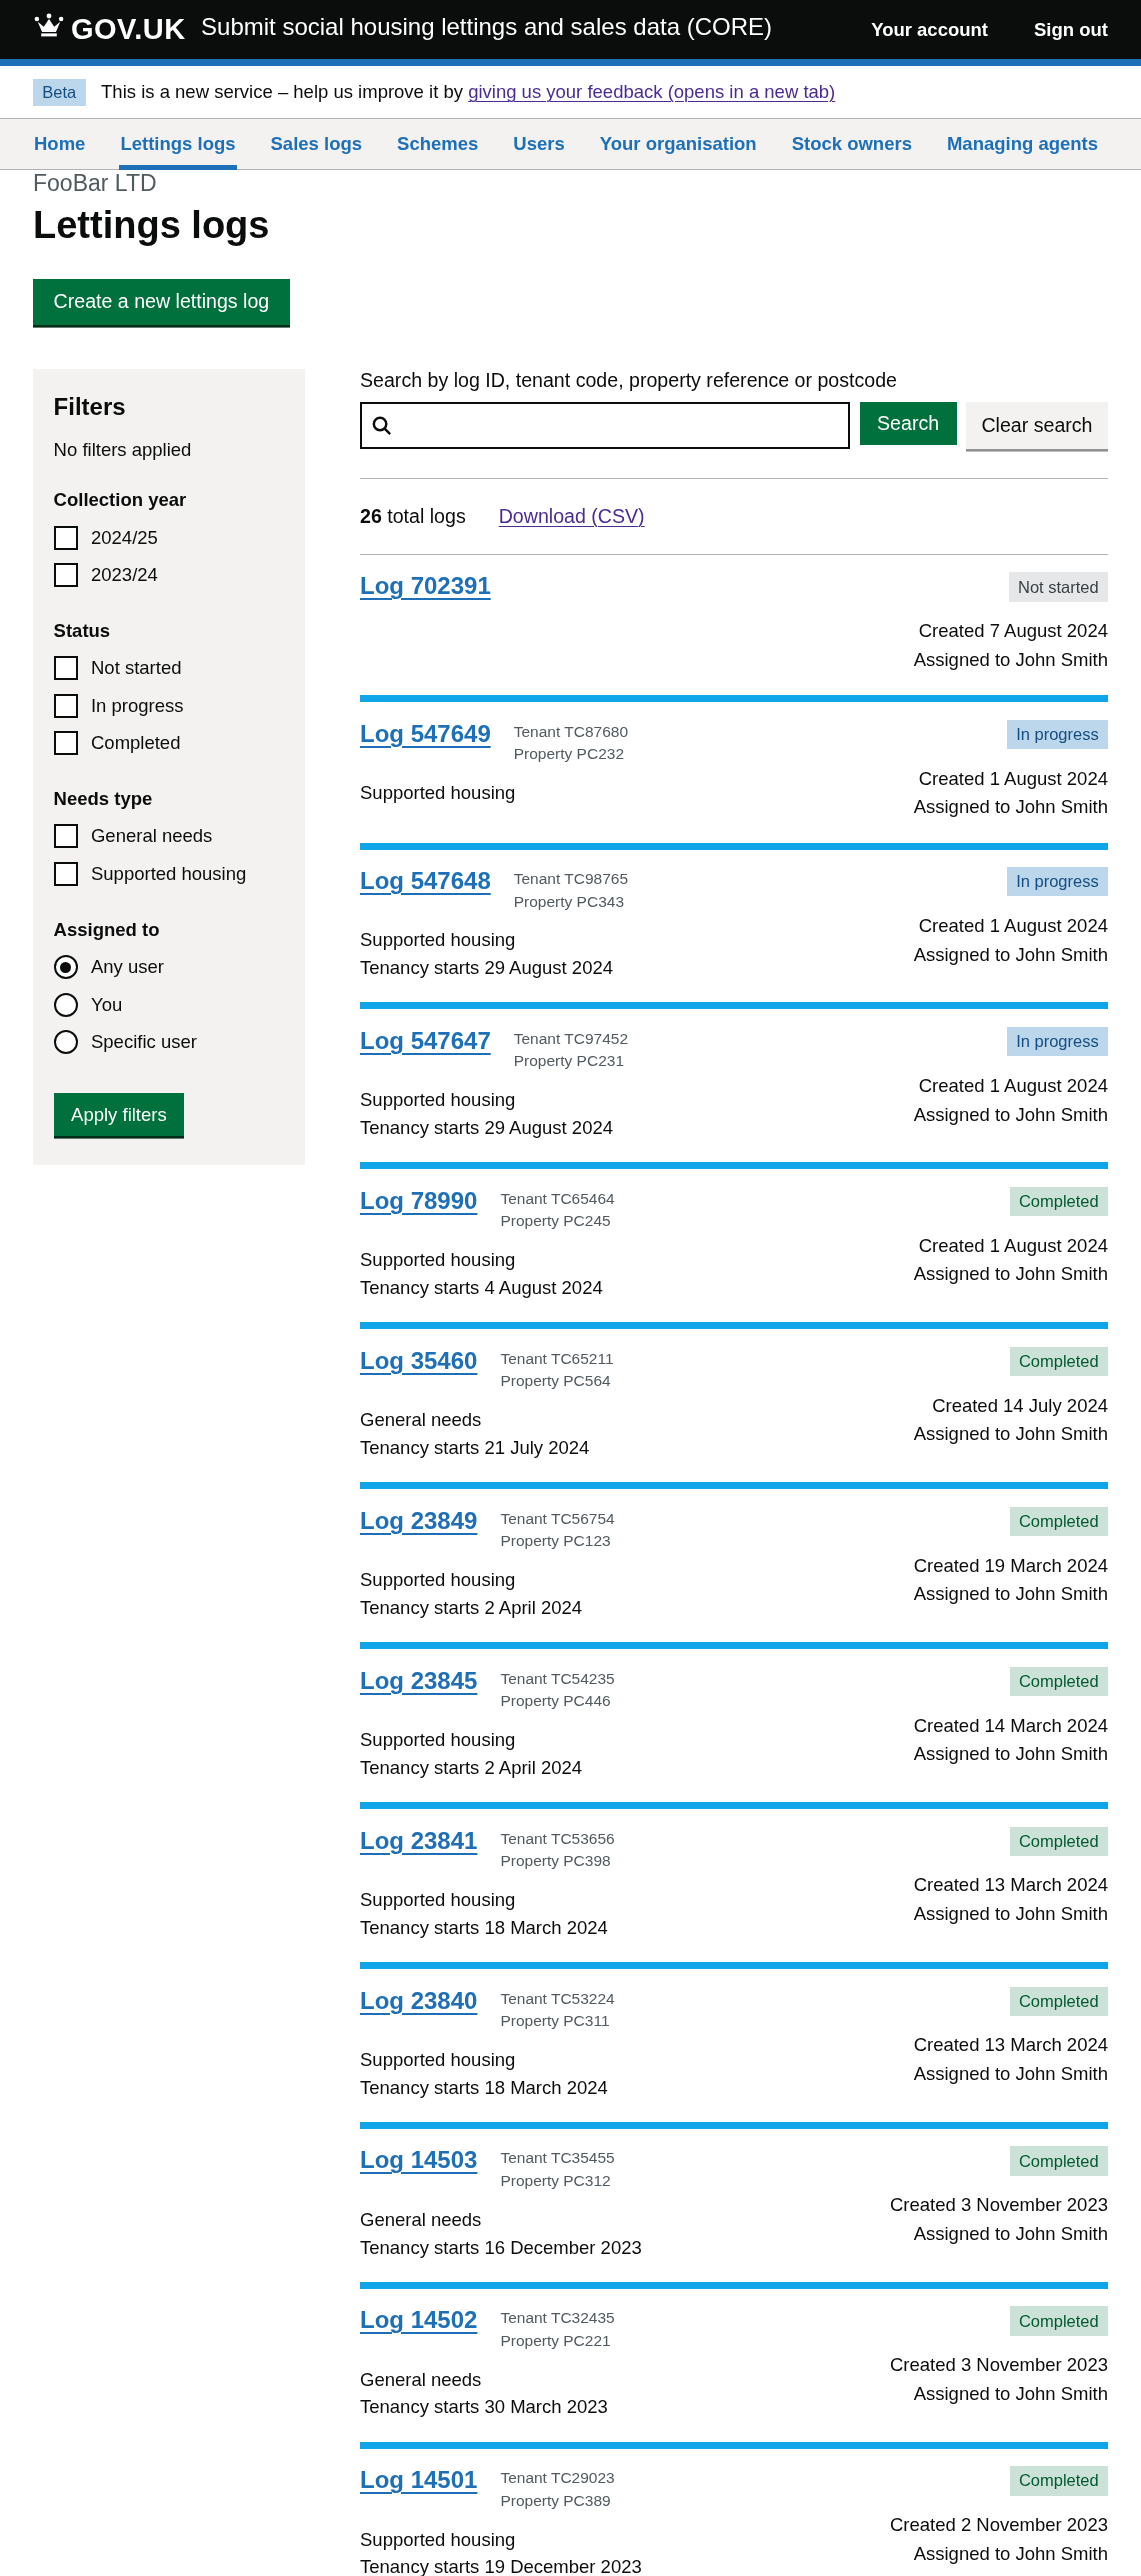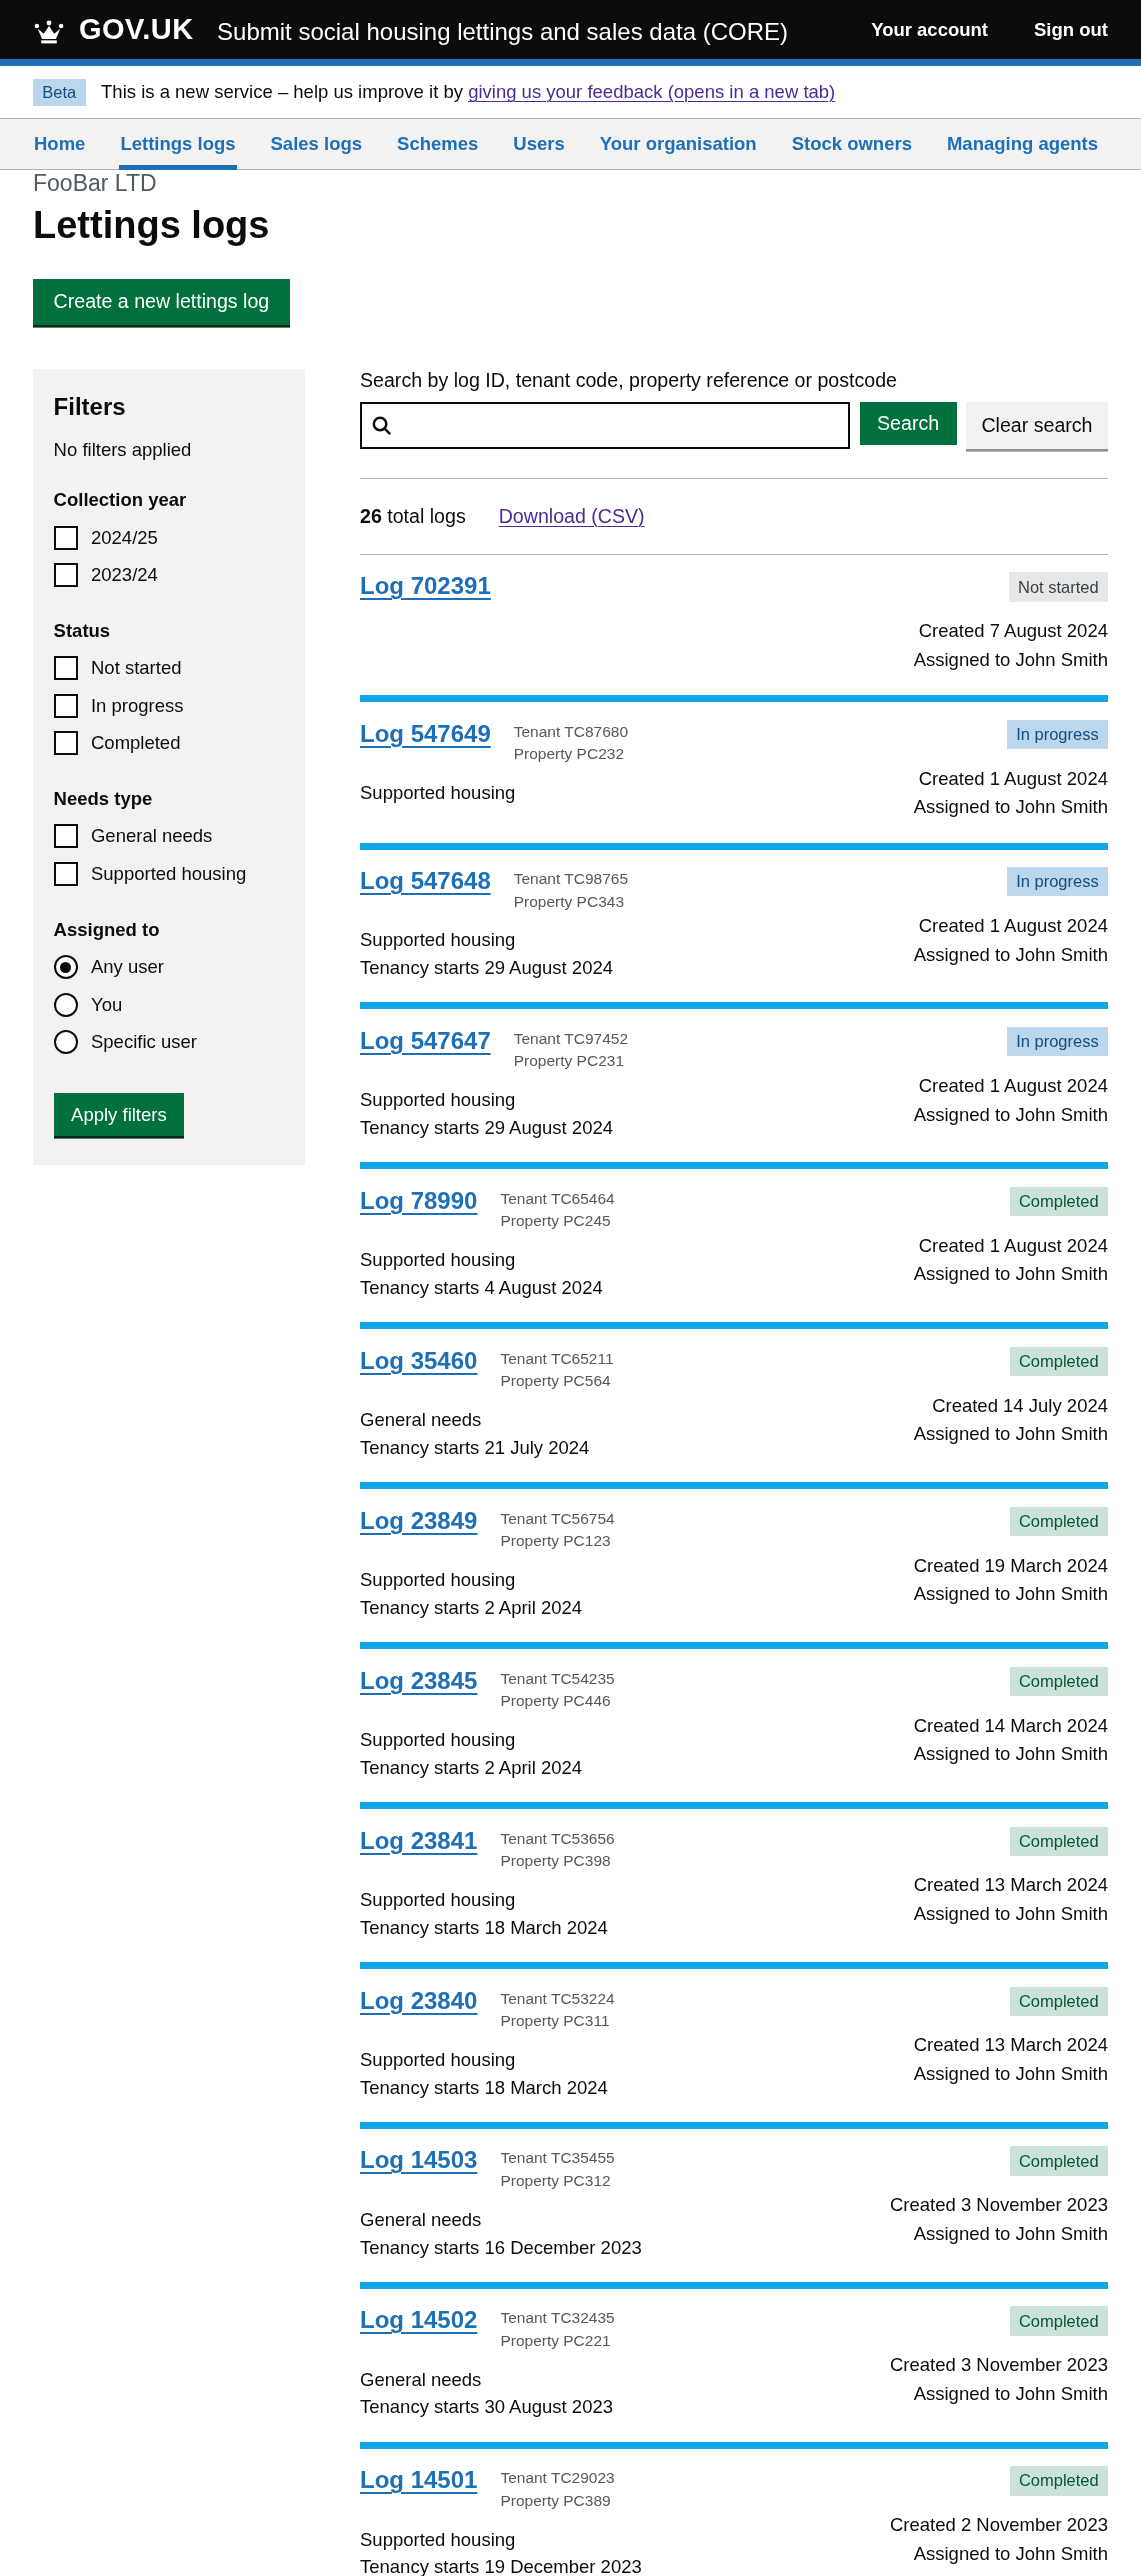--- a/index.html
+++ b/index.html
@@ -4,21 +4,21 @@
 <style>
   * { margin:0; padding:0; box-sizing:border-box; }
   html,body { background:#fff; }
   body { width:1141px; font-family:"Liberation Sans", sans-serif; color:#0b0c0c; }
   .container { padding:0 33px; }
   a { cursor:pointer; }
 
   
   .govuk-header { background:#0b0c0c; color:#fff; }
   .header-inner { display:flex; align-items:center; justify-content:space-between; height:59px; }
-  .logo-group { display:flex; align-items:flex-end; gap:14px; }
+  .logo-group { display:flex; align-items:flex-start; gap:6px; }
   .crown { display:flex; align-items:center; }
   .logotype { font-size:29px; font-weight:bold; letter-spacing:0.5px; }
   .service-name { font-size:24px; font-weight:normal; margin-left:9.3px; }
   .header-links { display:flex; gap:46px; }
   .header-links a { color:#fff; font-size:18.5px; font-weight:bold; text-decoration:none; }
   .blue-bar { height:7.2px; background:#1d70b8; }
 
   
   .phase-banner { background:#fff; border-bottom:1px solid #b1b4b6; }
   .phase-inner { display:flex; align-items:center; gap:15.5px; padding-top:12.4px; padding-bottom:12.4px; }
@@ -494,21 +494,21 @@
           <article class="log-item">
             <div class="log-left">
               <div class="log-head">
                 <a class="log-link">Log 14502</a>
                 <div class="log-codes">
                   <div>Tenant TC32435</div>
                   <div>Property PC221</div>
                 </div>
               </div>
               <div class="log-needs">General needs</div>
-              <div class="log-tenancy">Tenancy starts 30 August 2023</div>
+              <div class="log-tenancy">Tenancy starts 30 March 2023</div>
             </div>
             <div class="log-right">
               <span class="tag" data-status="green">Completed</span>
               <span class="log-meta">Created 3 November 2023</span>
               <span class="log-meta">Assigned to John Smith</span>
             </div>
           </article>
 
           <article class="log-item">
             <div class="log-left">

